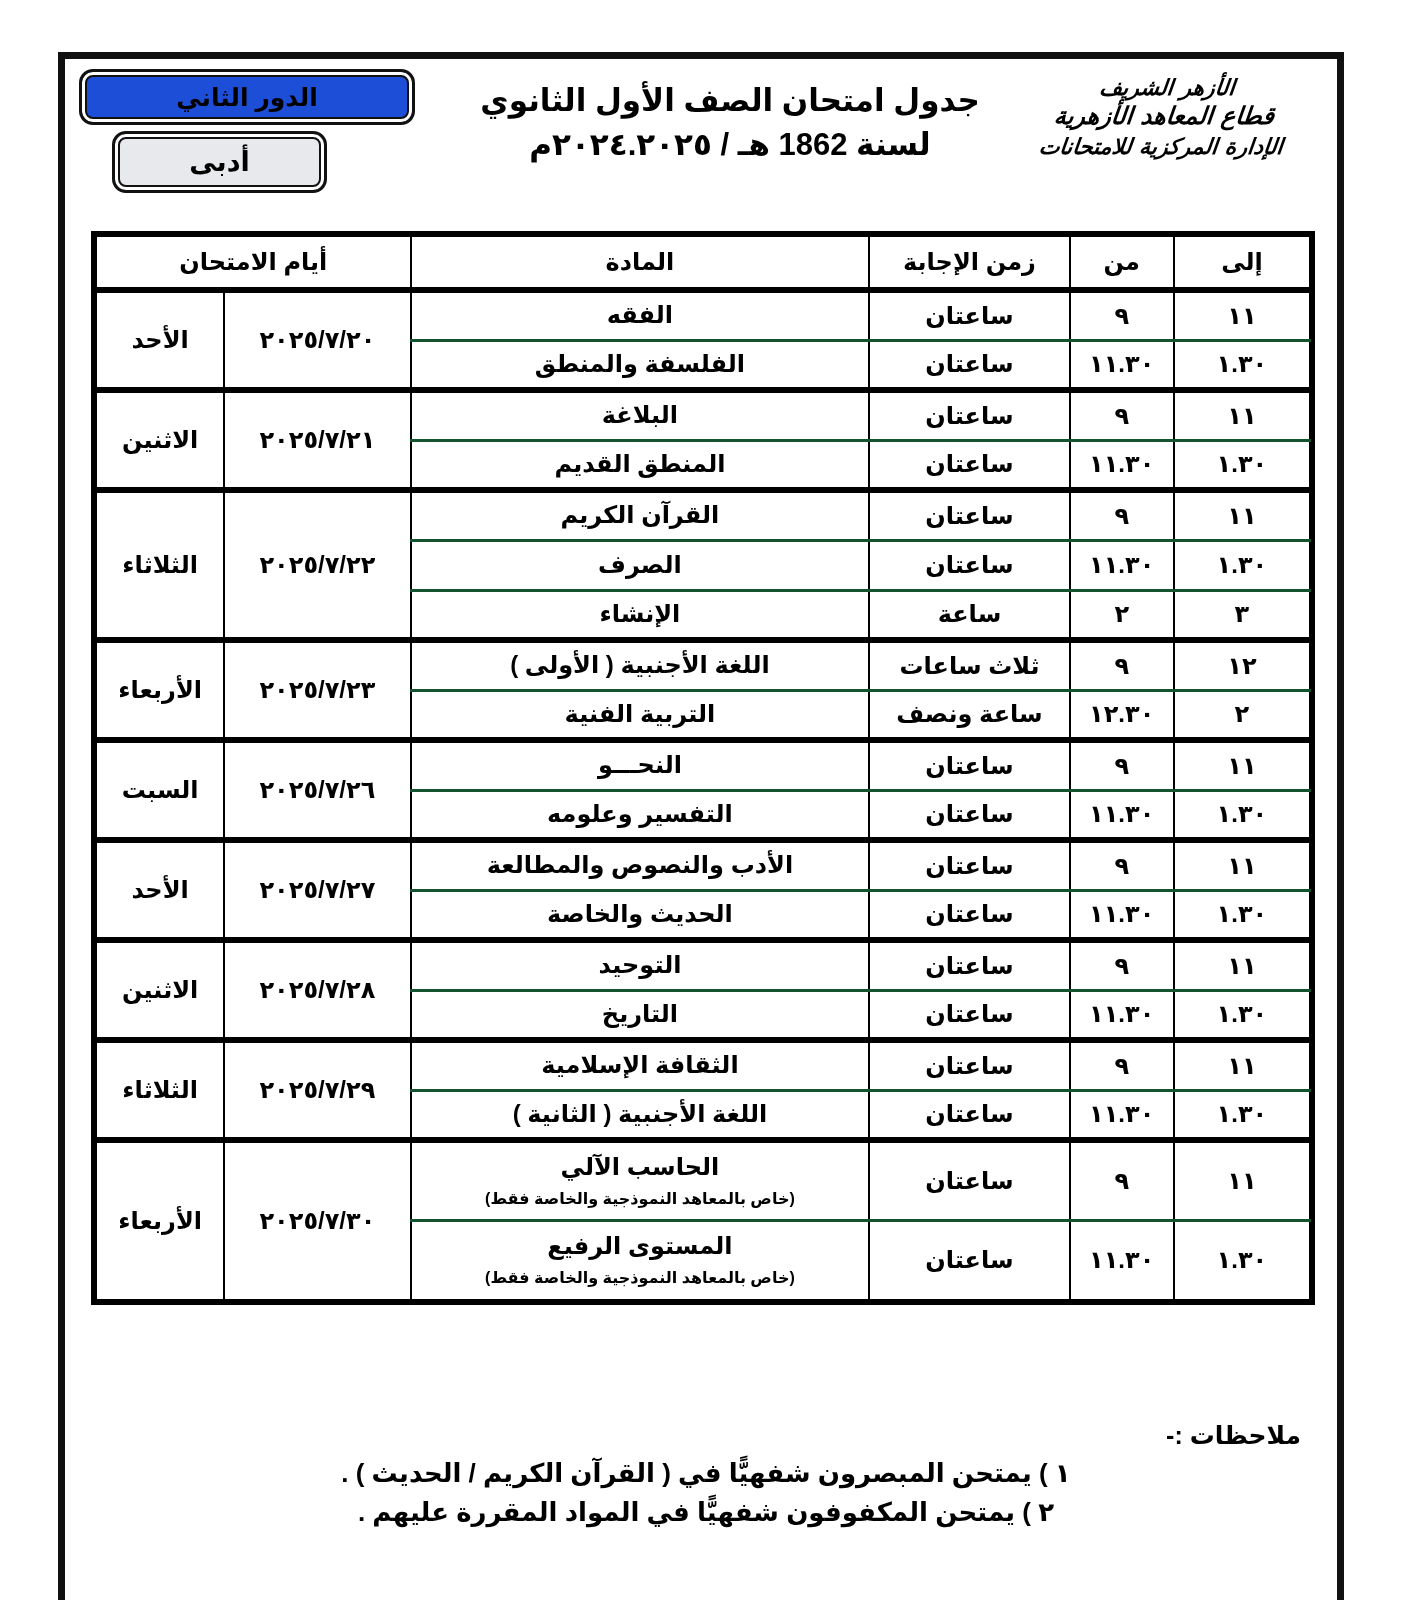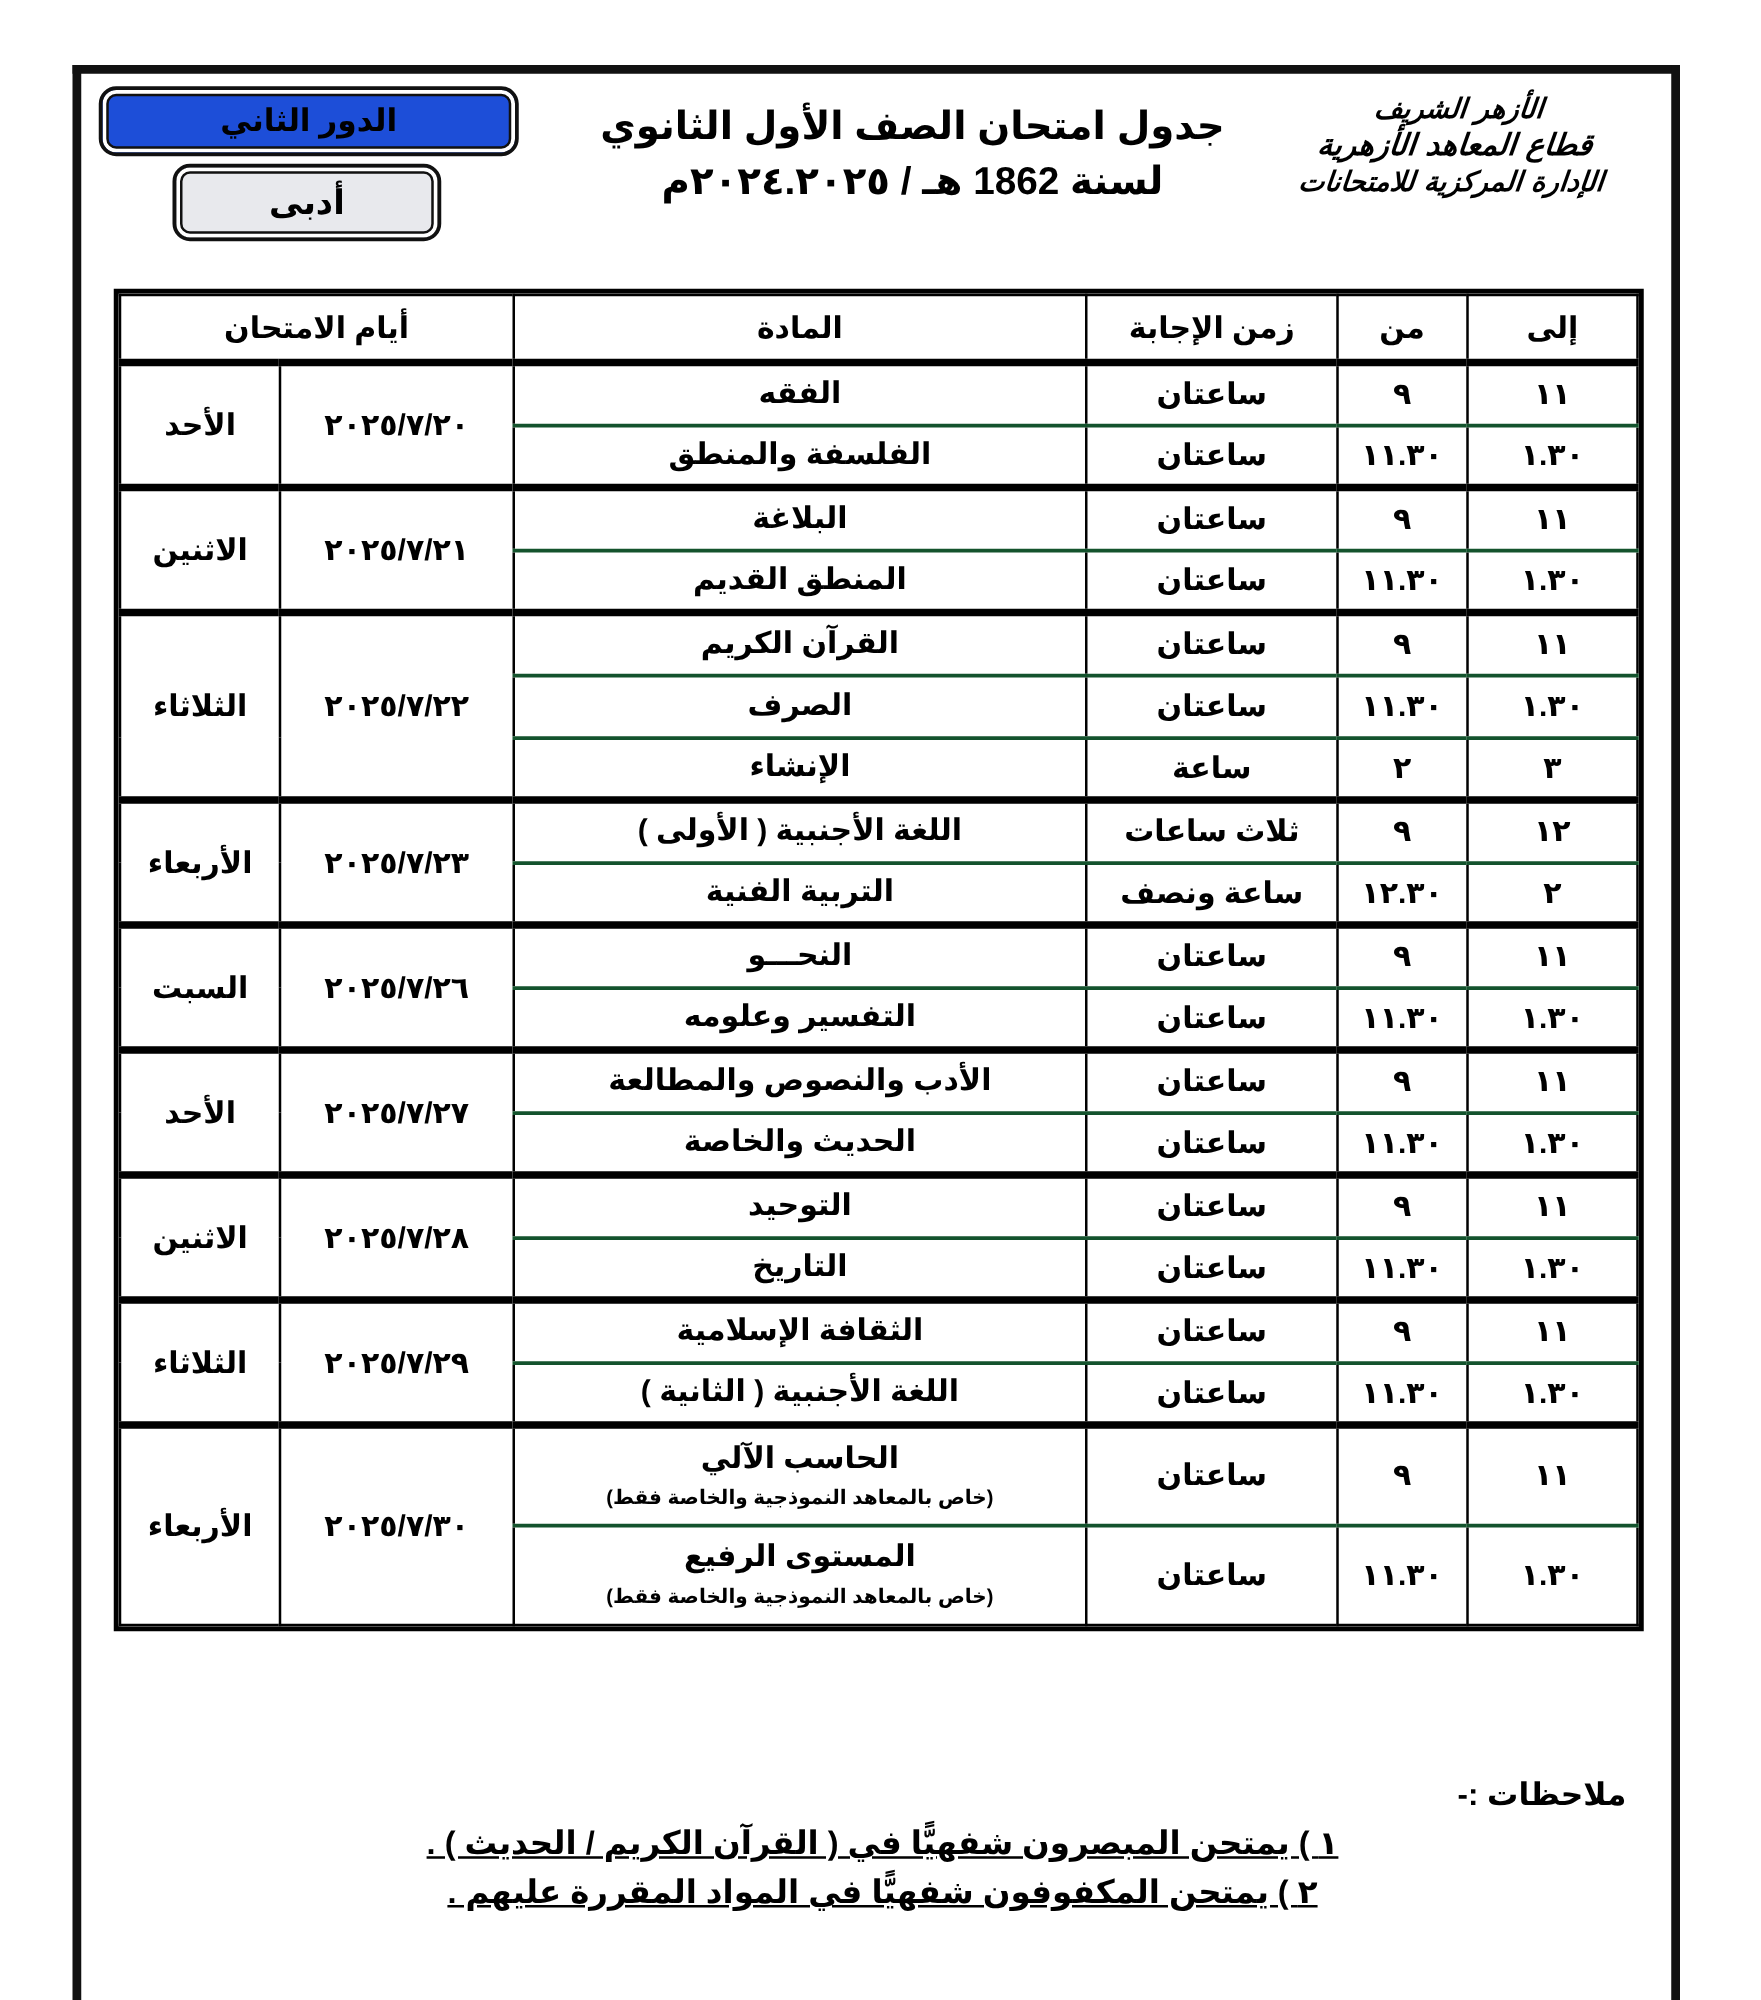--- a/index.html
+++ b/index.html
@@ -57,21 +57,21 @@
     height: 56px;
     line-height: 50px;
     background: #1d4ed8;
     margin-bottom: 6px;
   }
   .badge-track {
     width: 215px;
     height: 62px;
     line-height: 56px;
     background: #e8e9ed;
-    margin-right: 62px;
+    margin-right: 88px;
     margin-left: auto;
     font-size: 27px;
   }
 
   .title-block {
     position: absolute;
     left: 355px;
     top: 20px;
     width: 620px;
     text-align: center;
@@ -186,21 +186,20 @@
     font-size: 25px;
     font-weight: 700;
     margin-bottom: 4px;
   }
   .note-item {
     font-size: 26px;
     font-weight: 700;
     line-height: 1.5;
     text-align: center;
     padding-left: 20px;
-    text-decoration: underline;
   }
 </style>
 </head>
 <body>
 
 <div class="page">
 
   <div class="header">
 
     <div class="badges">

